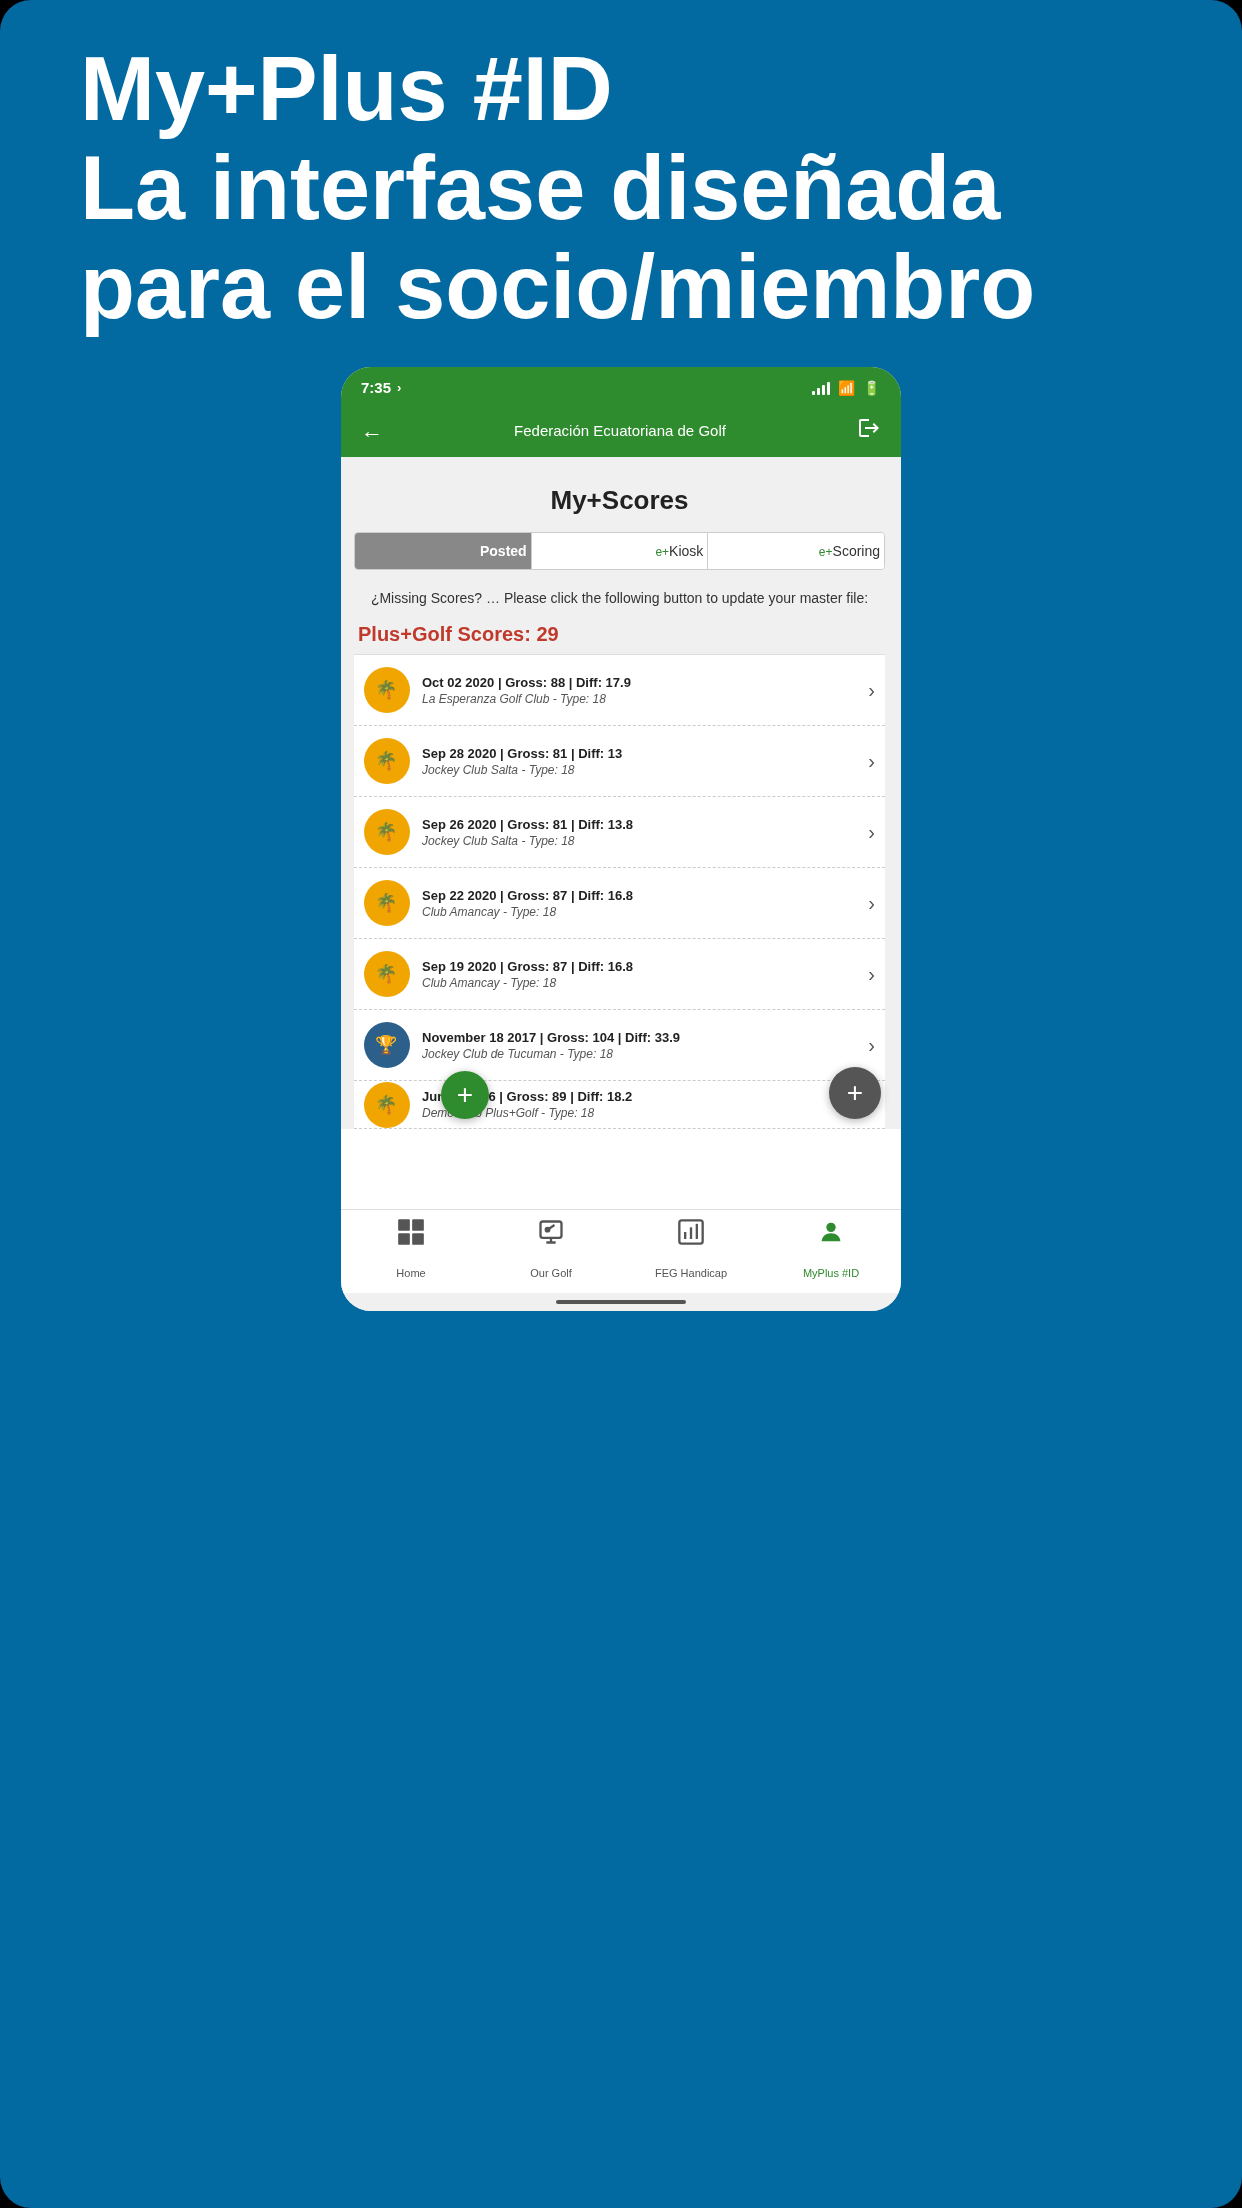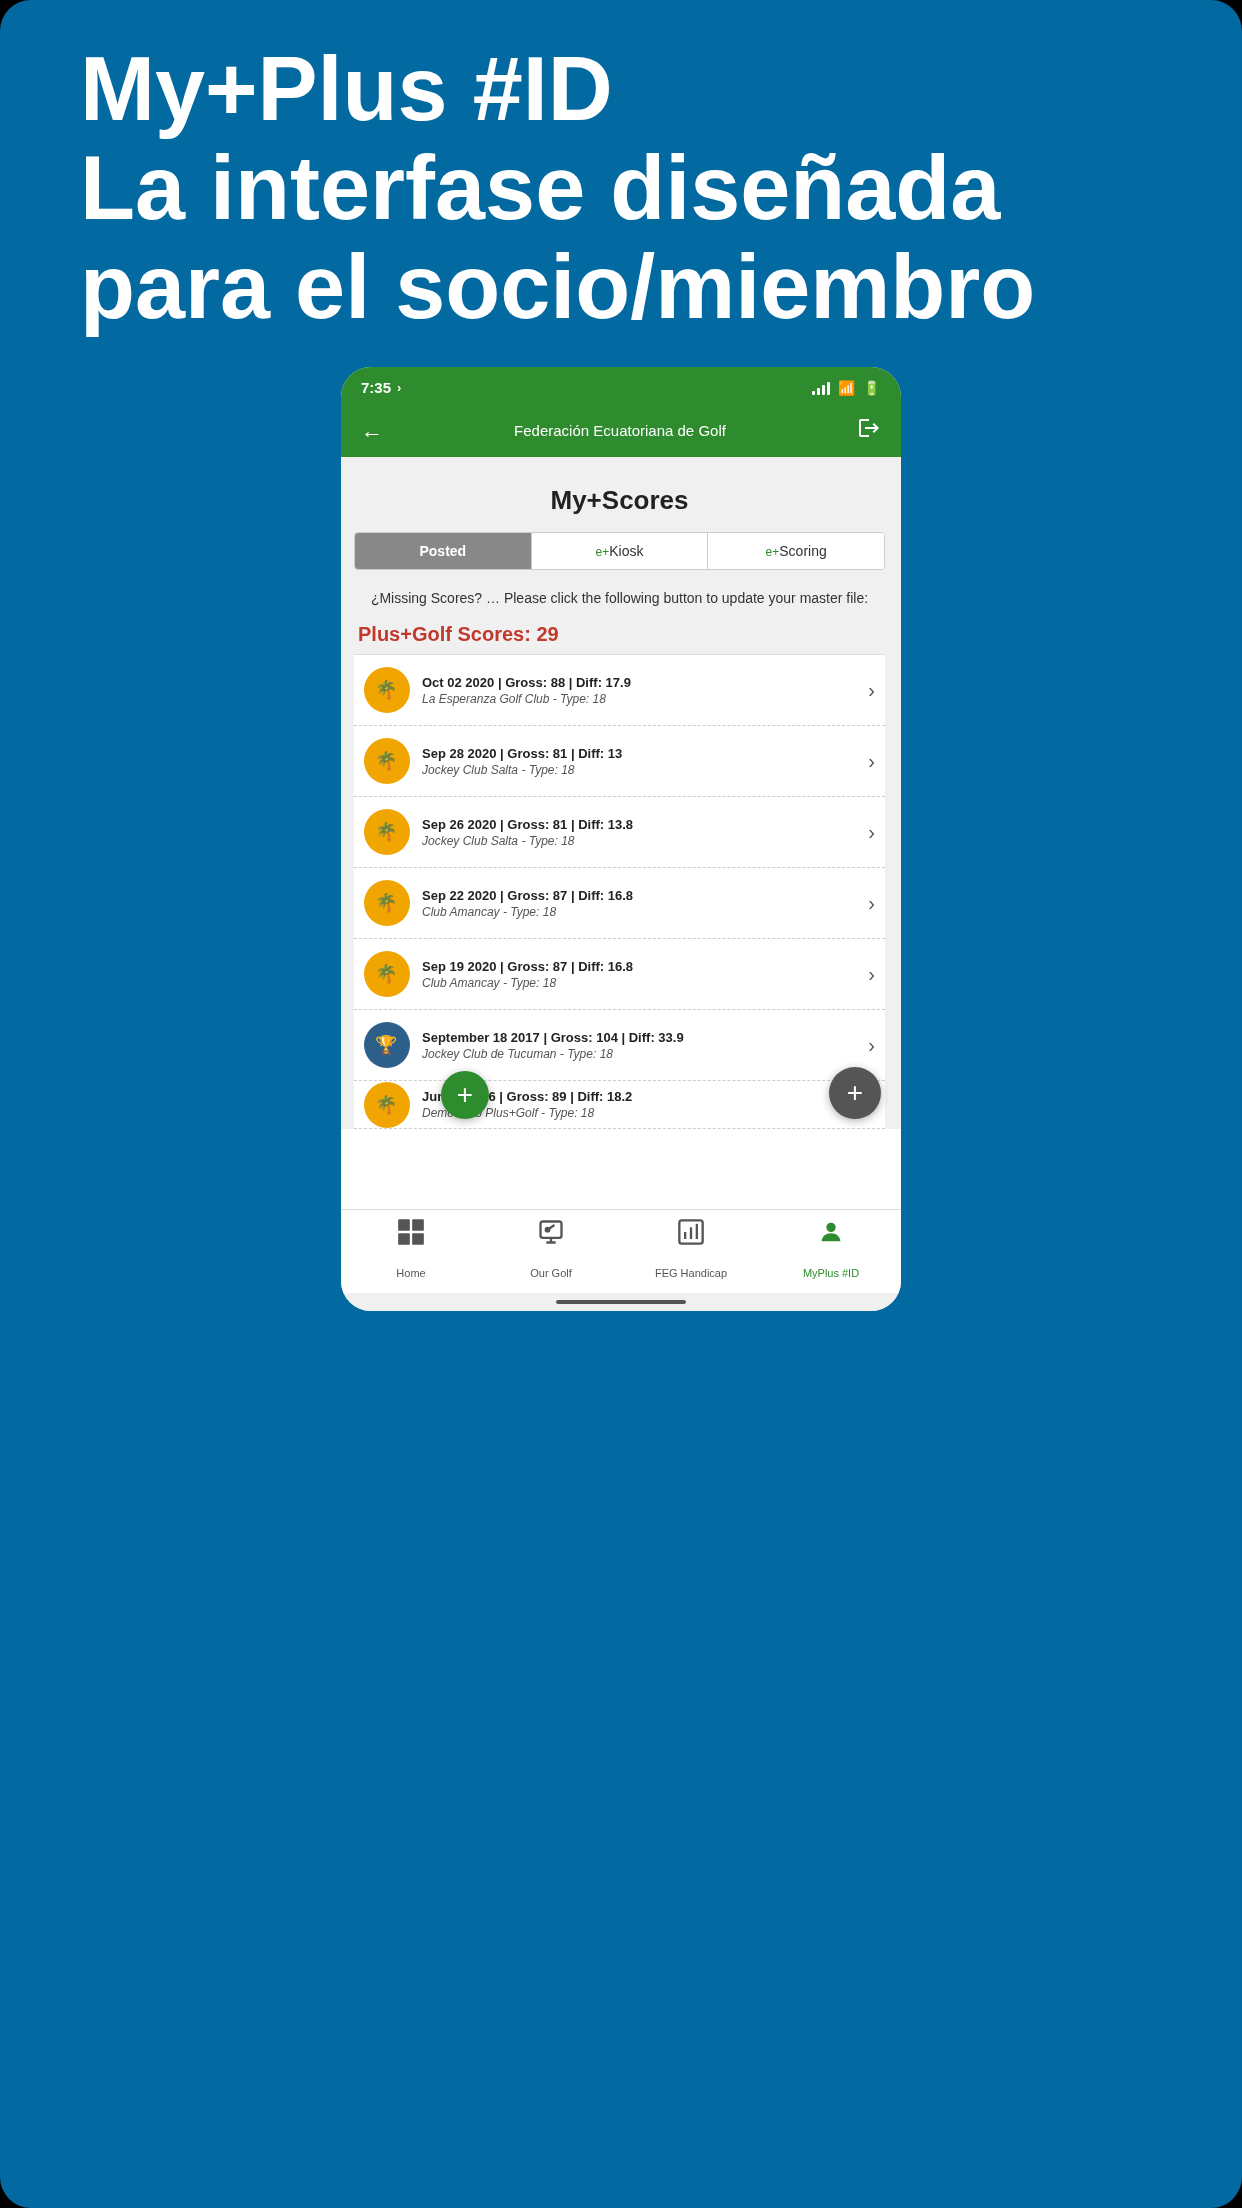--- a/index.html
+++ b/index.html
@@ -109,21 +109,21 @@
       display: flex;
       border: 1px solid #ccc;
       border-radius: 4px;
       overflow: hidden;
       margin-bottom: 18px;
       background: #fff;
     }
 
     .tab {
       flex: 1;
-      text-align: center;
+      text-align: right;
       padding: 10px 4px;
       font-size: 14px;
       cursor: pointer;
       border-right: 1px solid #ccc;
       background: #fff;
       color: #333;
     }
 
     .tab:last-child { border-right: none; }
 
@@ -445,21 +445,21 @@
         </div>
 
         <div class="score-item" style="position:relative;">
           <div class="score-icon trophy">
             <svg width="32" height="32" viewBox="0 0 32 32">
               <circle cx="16" cy="16" r="16" fill="#2c5f8a"></circle>
               <text x="16" y="22" text-anchor="middle" font-size="18">🏆</text>
             </svg>
           </div>
           <div class="score-info">
-            <div class="score-main">September 18 2017 | Gross: 104 | Diff: 33.9</div>
+            <div class="score-main">November 18 2017 | Gross: 104 | Diff: 33.9</div>
             <div class="score-sub">Jockey Club de Tucuman - Type: 18</div>
           </div>
           <span class="score-chevron">›</span>
         </div>
 
         <div class="score-item" style="overflow:hidden; max-height:48px;">
           <div class="score-icon">
             <svg width="32" height="32" viewBox="0 0 32 32">
               <circle cx="16" cy="16" r="16" fill="#f0a500"></circle>
               <text x="16" y="22" text-anchor="middle" font-size="18">🌴</text>

